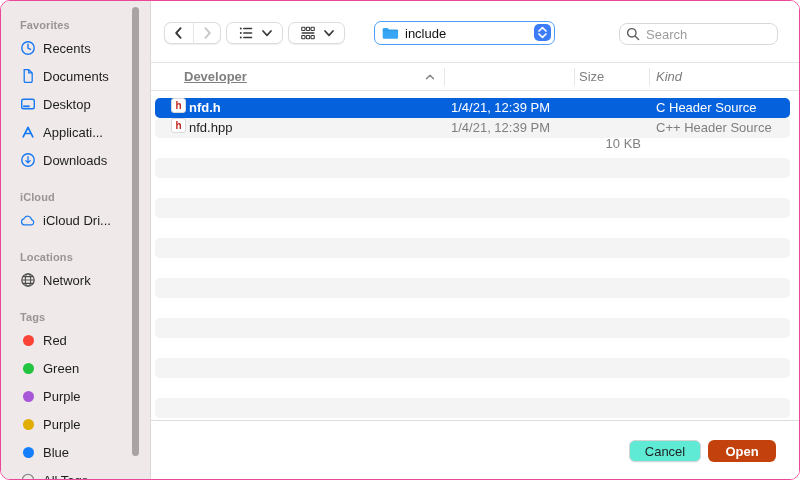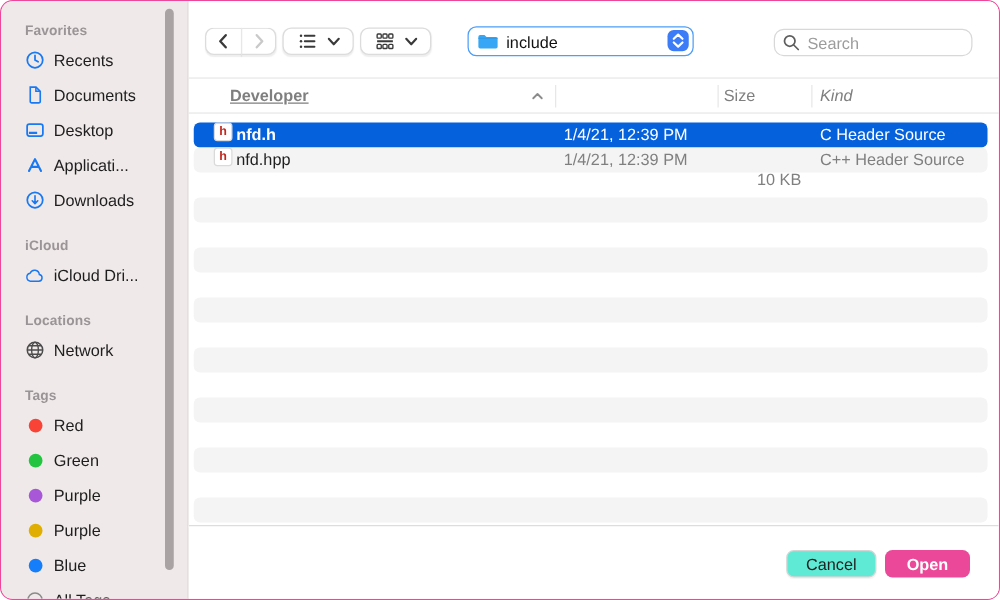--- a/index.html
+++ b/index.html
@@ -293,17 +293,17 @@
       <div class="stripe" style="top:107px"></div>
       <div class="stripe" style="top:147px"></div>
       <div class="stripe" style="top:187px"></div>
       <div class="stripe" style="top:227px"></div>
       <div class="stripe" style="top:267px"></div>
       <div class="stripe" style="top:307px"></div>
     </div>
 
     <div class="footer">
       <div class="btn btn-cancel">Cancel</div>
-      <div class="btn btn-open" style="background-color: #ec4899;">Open</div>
+      <div class="btn btn-open" style="background-color: #c2410c;">Open</div>
     </div>
 
   </div>
 </div>
 
 </body></html>

